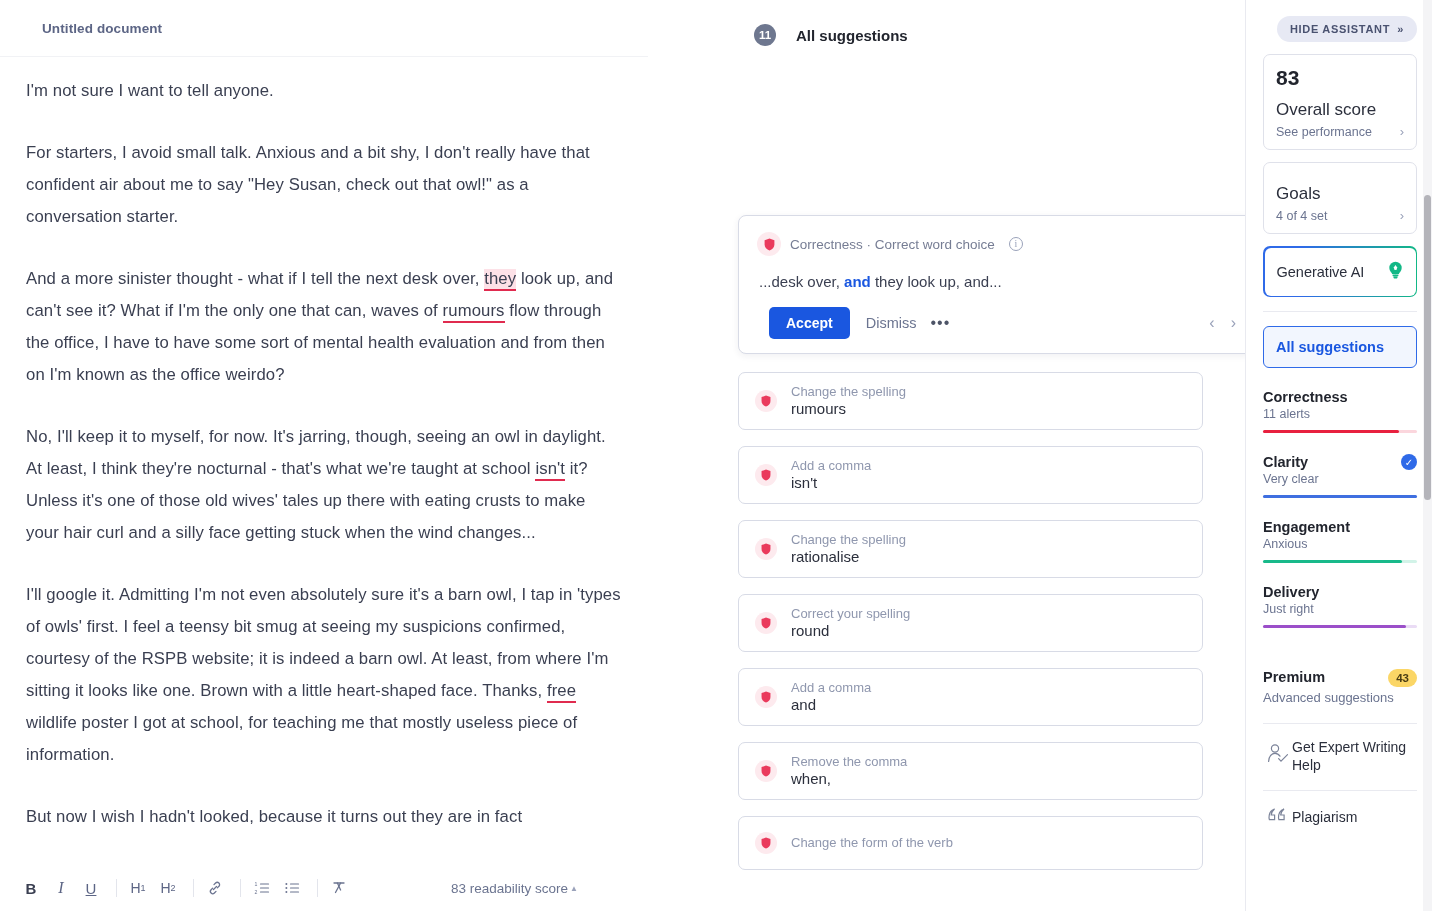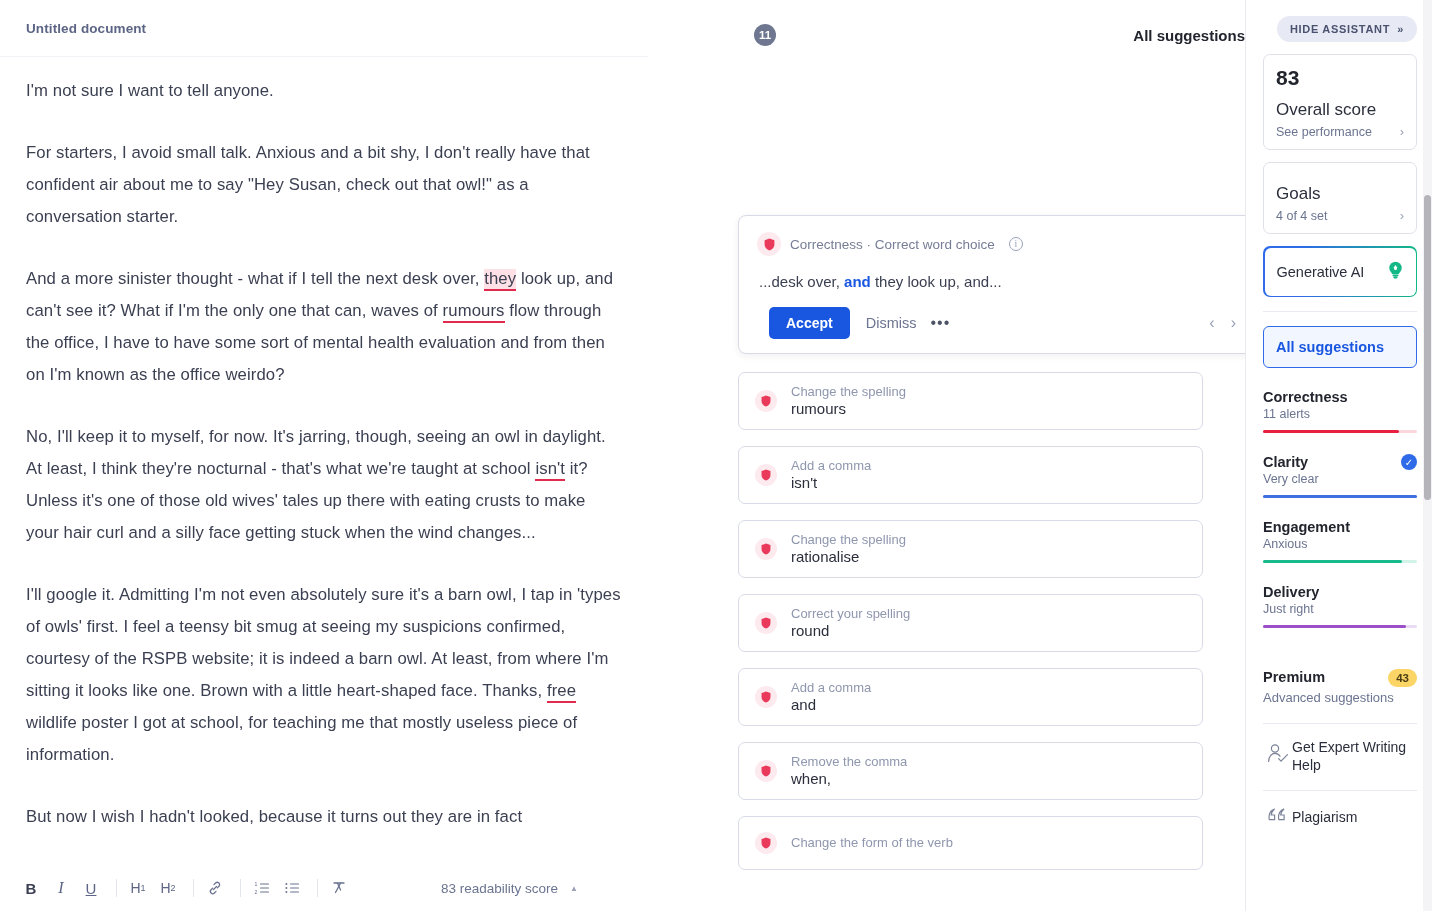--- a/index.html
+++ b/index.html
@@ -11,21 +11,21 @@
   }
   .app { display: flex; width: 1434px; height: 911px; position: relative; }
 
   
   .editor-col {
     width: 648px; height: 911px; position: relative;
     background: #fff; flex: 0 0 648px;
   }
   .doc-title-row {
     height: 57px; display: flex; align-items: center;
-    padding: 0 26px; border-bottom: 1px solid #f1f2f5;
+    padding: 0 42px; border-bottom: 1px solid #f1f2f5;
   }
   .doc-title {
     font-size: 13.5px; font-weight: bold; color: #5c6585; letter-spacing: .1px;
   }
   .doc-body {
     padding: 18px 26px 0 26px;
     height: 815px; overflow: hidden;
   }
   .para {
     font-size: 16.7px; line-height: 32px; color: #3a3f51;
@@ -51,33 +51,32 @@
     border-radius: 3px;
   }
   .tb-btn.bold { font-weight: bold; font-size: 15px; color: #3a3f51; }
   .tb-btn.ital { font-style: italic; font-family: "Liberation Serif", serif; font-size: 16px; }
   .tb-btn.und { text-decoration: underline; }
   .tb-h { font-size: 14px; }
   .tb-h sub { font-size: 9px; }
   .tb-sep { width: 1px; height: 18px; background: #e3e5ec; margin: 0 8px; }
   .readability {
     margin-left: auto; font-size: 13.5px; color: #6b7490; display: flex;
-    align-items: center; gap: 12px; cursor: pointer; padding-right: 52px;
+    align-items: center; gap: 2px; cursor: pointer; padding-right: 52px;
   }
   .caret-up { font-size: 8px; color: #9aa2ba; }
 
   
   .sugg-col {
     flex: 1 1 auto; height: 911px; position: relative;
     background: #fff; overflow: hidden;
   }
   .sugg-header {
-    display: flex; align-items: center; gap: 11px;
+    display: flex; align-items: center; gap: 20px;
     padding: 24px 0 0 106px;
-    justify-content: space-between;
   }
   .count-badge {
     width: 22px; height: 22px; border-radius: 50%;
     background: #6e778f; color: #fff; font-size: 11.5px; font-weight: bold;
     display: flex; align-items: center; justify-content: center;
   }
   .sugg-header-title { font-size: 15px; font-weight: bold; color: #22252e; }
 
   .cards { position: absolute; left: 90px; top: 215px; width: 465px; }
 

